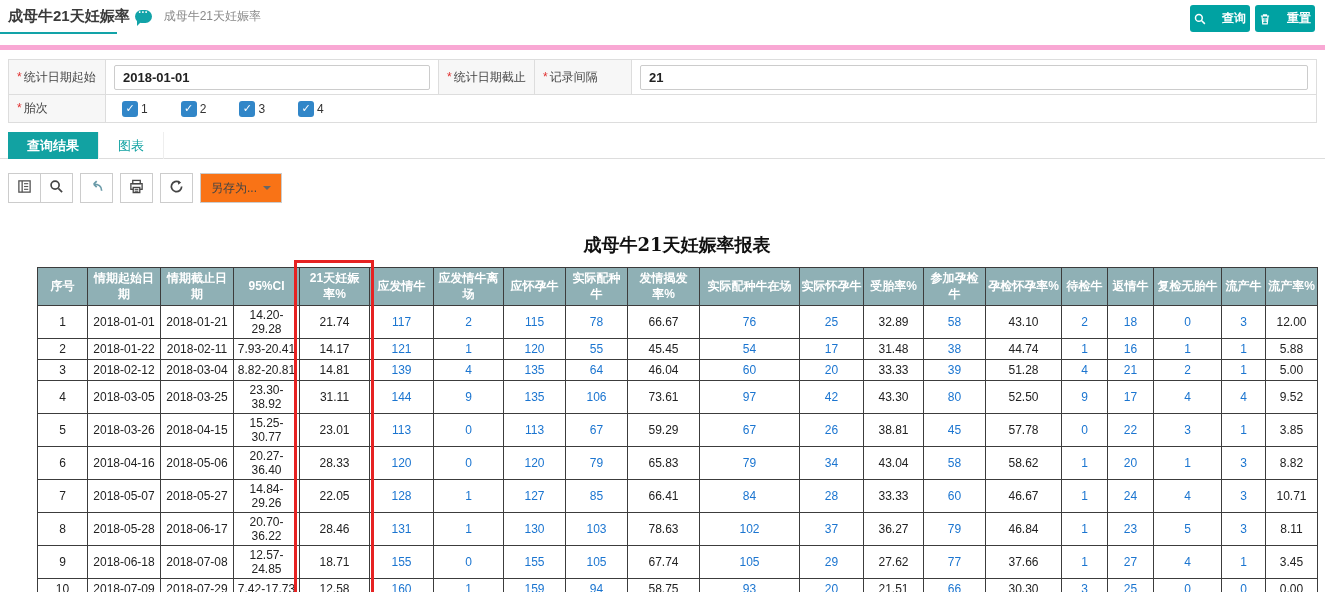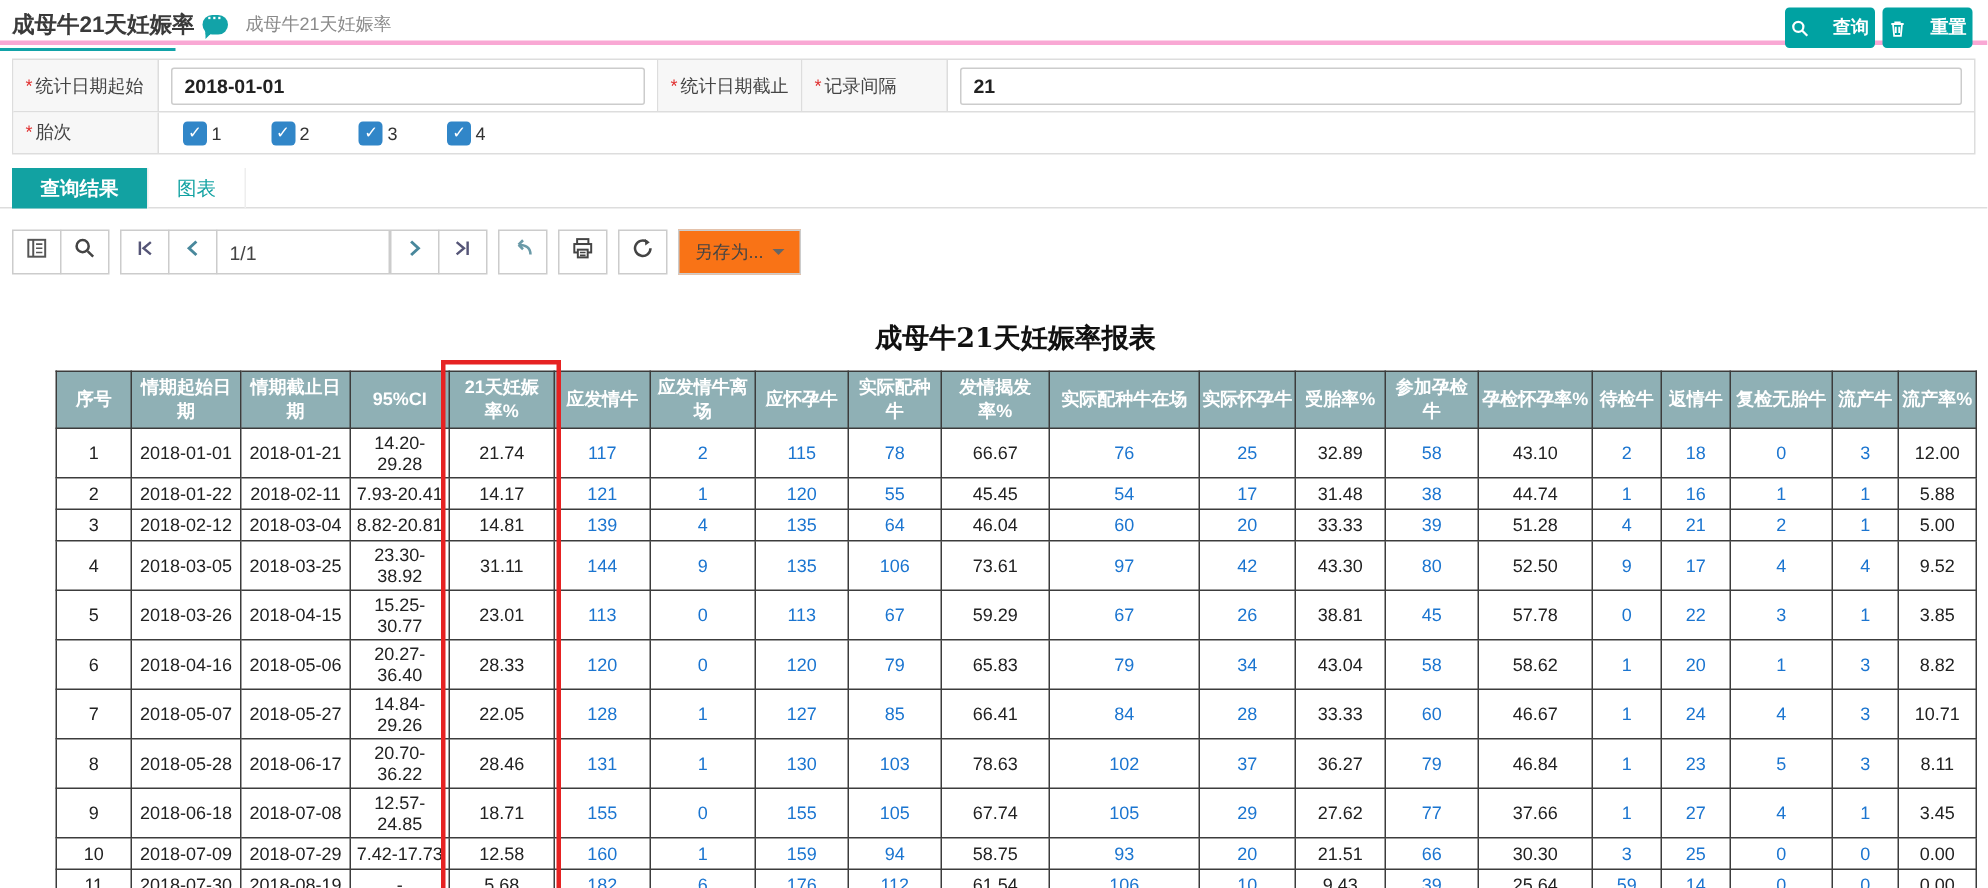--- a/index.html
+++ b/index.html
@@ -1,20 +1,20 @@
 <!DOCTYPE html>
 <html><head>
 <meta charset="utf-8">
 <style>
   * { box-sizing: border-box; margin: 0; padding: 0; }
   html,body { width:1325px; background:#fff; font-family:"Liberation Sans","DejaVu Sans",sans-serif; color:#333; }
   body { position:relative; height:592px; overflow:hidden; }
 
   
-  .topbar { position:relative; height:30px; border-bottom:3px solid #f9a8d4; }
+  .topbar { position:relative; height:50px; border-bottom:5px solid #f9a8d4; }
   .title-wrap { position:absolute; left:8px; top:7px; display:flex; align-items:center; }
   .page-title { font-size:15px; font-weight:bold; color:#3a3a3a; }
   .bubble-icon { display:inline-block; width:17px; height:13px; background:#12a3a8; border-radius:7px; margin:0 6px 0 5px; position:relative; }
   .bubble-icon::before { content:""; position:absolute; left:2px; bottom:-3px; border:3px solid transparent; border-top-color:#12a3a8; border-left-color:#12a3a8; }
   .bubble-icon::after { content:"···"; position:absolute; left:0; right:0; top:-3px; color:#fff; font-size:10px; font-weight:bold; text-align:center; letter-spacing:0; }
   .breadcrumb { font-size:12px; color:#8a8a8a; margin-left:6px; }
   .title-underline { position:absolute; left:0; top:32px; width:117px; height:2px; background:#12a3a8; }
   .topbar-actions { position:absolute; right:10px; top:5px; display:flex; gap:5px; }
   .btn-teal { display:inline-flex; align-items:center; gap:16px; background:#00a2a2; color:#fff; border:none; border-radius:3px; font-size:12px; font-weight:bold; padding:5px 4px; cursor:pointer; font-family:inherit; }
   .btn-teal svg { display:block; }
@@ -147,45 +147,20 @@
             <line x1="5.5" y1="2" x2="5.5" y2="14" stroke="#555" stroke-width="1.4"></line>
             <line x1="7.5" y1="5" x2="12" y2="5" stroke="#555" stroke-width="1.2"></line>
             <line x1="7.5" y1="8" x2="12" y2="8" stroke="#555" stroke-width="1.2"></line>
             <line x1="7.5" y1="11" x2="12" y2="11" stroke="#555" stroke-width="1.2"></line>
           </svg></span>
       </div>
     <div class="tbtn">
         <span><svg width="15" height="15" viewBox="0 0 16 16">
             <circle cx="6.5" cy="6.5" r="4.3" fill="none" stroke="#444" stroke-width="1.8"></circle>
             <line x1="10" y1="10" x2="14" y2="14" stroke="#444" stroke-width="1.8"></line>
-          </svg></span>
-      </div>
-  </div>
-  <div class="tgroup">
-    <div class="tbtn">
-        <span><svg width="13" height="13" viewBox="0 0 16 16">
-            <line x1="4" y1="2.5" x2="4" y2="13.5" stroke="#557" stroke-width="2"></line>
-            <path d="M13 3 L7 8 L13 13" fill="none" stroke="#557" stroke-width="2"></path>
-          </svg></span>
-      </div>
-    <div class="tbtn">
-        <span><svg width="13" height="13" viewBox="0 0 16 16">
-            <path d="M11 2.5 L5 8 L11 13.5" fill="none" stroke="#49889c" stroke-width="2.4"></path>
-          </svg></span>
-      </div>
-    <input class="page-input" type="text" value="1/1" style="">
-    <div class="tbtn">
-        <span><svg width="13" height="13" viewBox="0 0 16 16">
-            <path d="M5 2.5 L11 8 L5 13.5" fill="none" stroke="#49889c" stroke-width="2.4"></path>
-          </svg></span>
-      </div>
-    <div class="tbtn">
-        <span><svg width="13" height="13" viewBox="0 0 16 16">
-            <line x1="12" y1="2.5" x2="12" y2="13.5" stroke="#557" stroke-width="2"></line>
-            <path d="M3 3 L9 8 L3 13" fill="none" stroke="#557" stroke-width="2"></path>
           </svg></span>
       </div>
   </div>
   <div class="tgroup">
     <div class="tbtn">
         <span><svg width="15" height="15" viewBox="0 0 16 16">
             <path d="M13.5 12.5 C13.5 7.5 10 5.5 5 5.5 M5 5.5 l3.2 -3.2 M5 5.5 l3.2 3.2" fill="none" stroke="#6a9aa8" stroke-width="1.8"></path>
           </svg></span>
       </div>
   </div>

